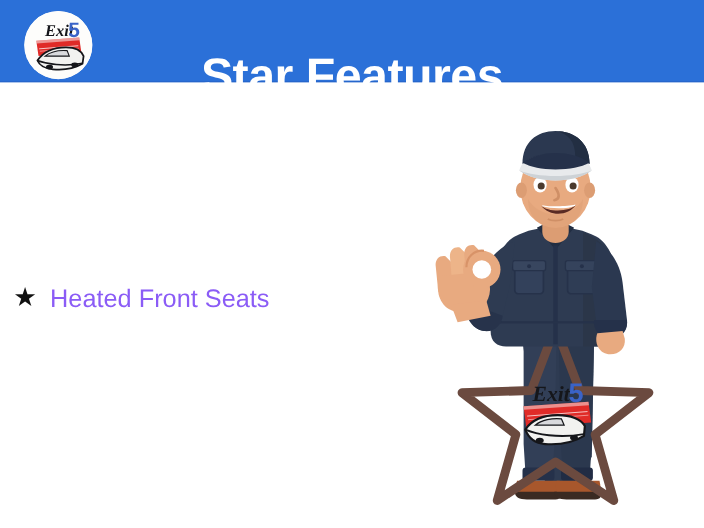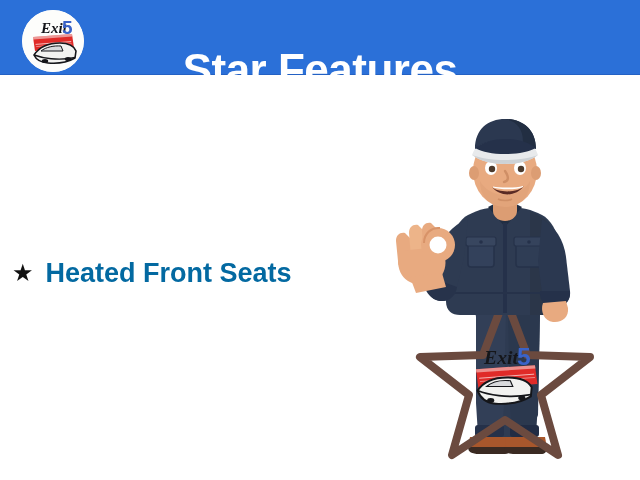--- a/index.html
+++ b/index.html
@@ -75,23 +75,23 @@
     margin: 0 0 10px 0;
   }
   .feature-bullet {
     font-size: 24px;
     line-height: 1;
     color: #111111;
     flex: 0 0 auto;
     margin-top: -2px;
   }
   .feature-text {
-    font-size: 27px;
-    font-weight: bold;
-    color: #0369a1;
+    font-size: 23px;
+    font-weight: normal;
+    color: #8b5cf6;
     line-height: 1.1;
     white-space: nowrap;
   }
 
   
   #mechanic-illustration {
     position: absolute;
     left: 380px;
     top: 40px;
     width: 250px;

